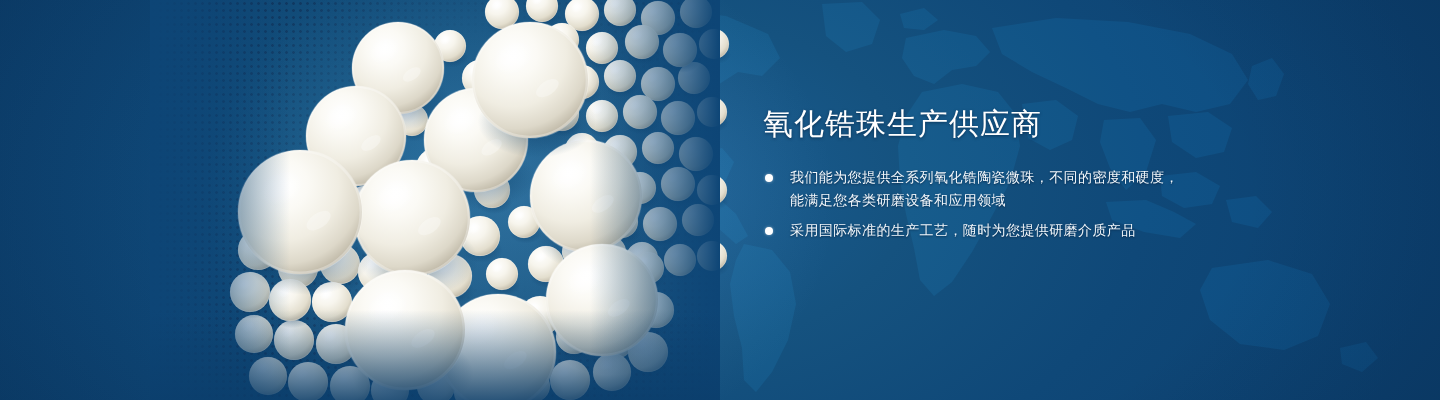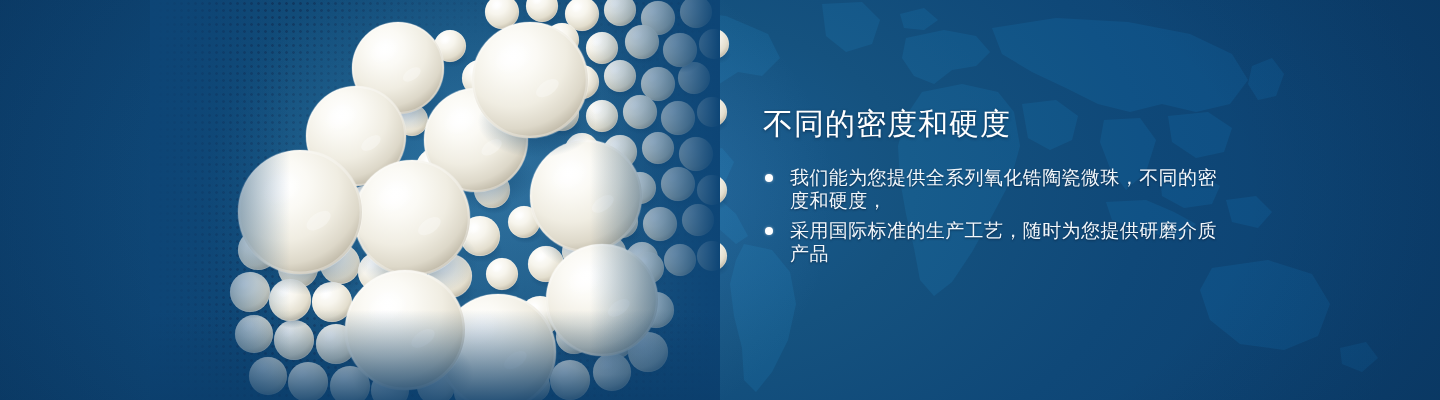--- a/index.html
+++ b/index.html
@@ -108,21 +108,21 @@
   }
   ul.points {
     list-style: none;
     margin: 0;
     padding: 0;
   }
   ul.points li {
     position: relative;
     padding-left: 27px;
     color: #f2f7fb;
-    font-size: 19px;
+    font-size: 14px;
     line-height: 23px;
     margin-bottom: 7px;
     letter-spacing: 0.4px;
     text-shadow: 0 1px 2px rgba(0,20,45,0.6);
     max-width: 440px;
   }
   ul.points li:last-child { margin-bottom: 11px; }
   .bullet-dot {
     position: absolute;
     left: 2px;
@@ -587,26 +587,27 @@
           </g>
       </svg>
     </div>
 
     <div class="photo-fade-l"></div>
     <div class="photo-fade-r"></div>
     <div class="photo-fade-b"></div>
   </div>
 
   <div class="text-col">
-    <h1 class="headline">不同的密度和硬度</h1>
+    <h1 class="headline">氧化锆珠生产供应商</h1>
 
     <ul class="points">
       <li>
         <span class="bullet-dot"></span>
         <span class="pt-line">我们能为您提供全系列氧化锆陶瓷微珠，不同的密度和硬度，</span>
+        <span class="pt-line">能满足您各类研磨设备和应用领域</span>
       </li>
       <li>
         <span class="bullet-dot"></span>
         <span class="pt-line">采用国际标准的生产工艺，随时为您提供研磨介质产品</span>
       </li>
     </ul>
   </div>
 
 </div>
 

